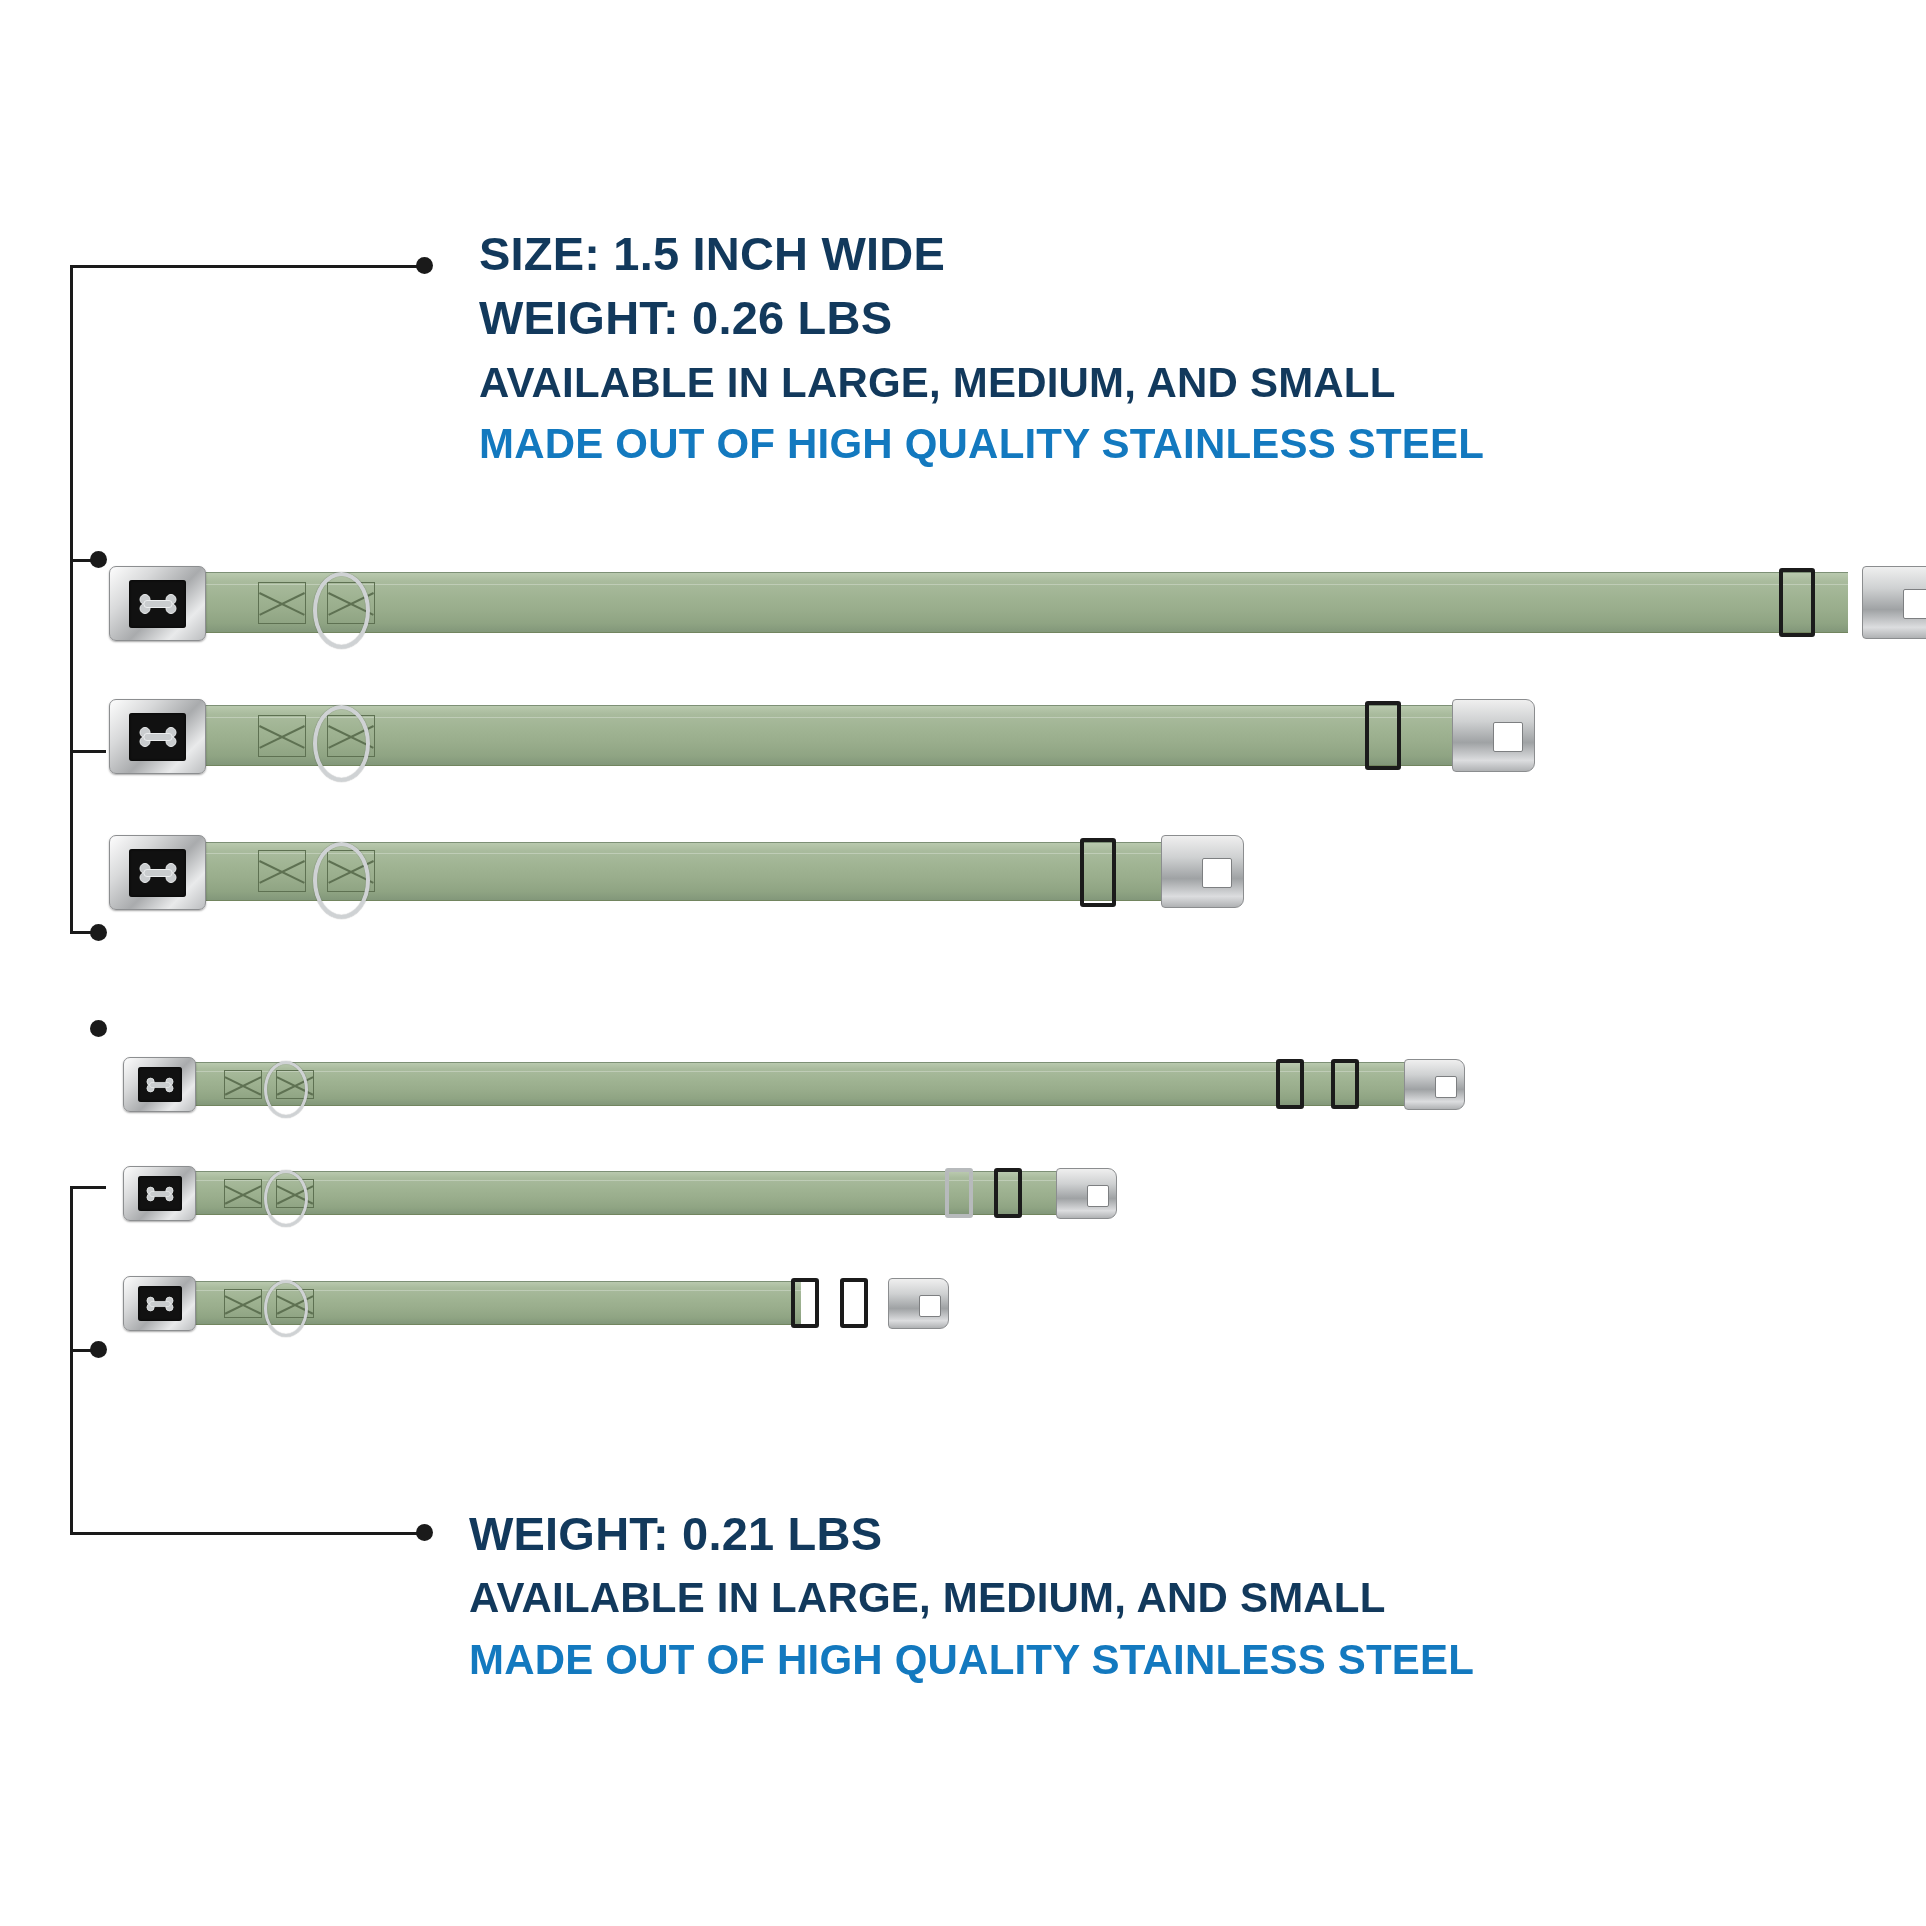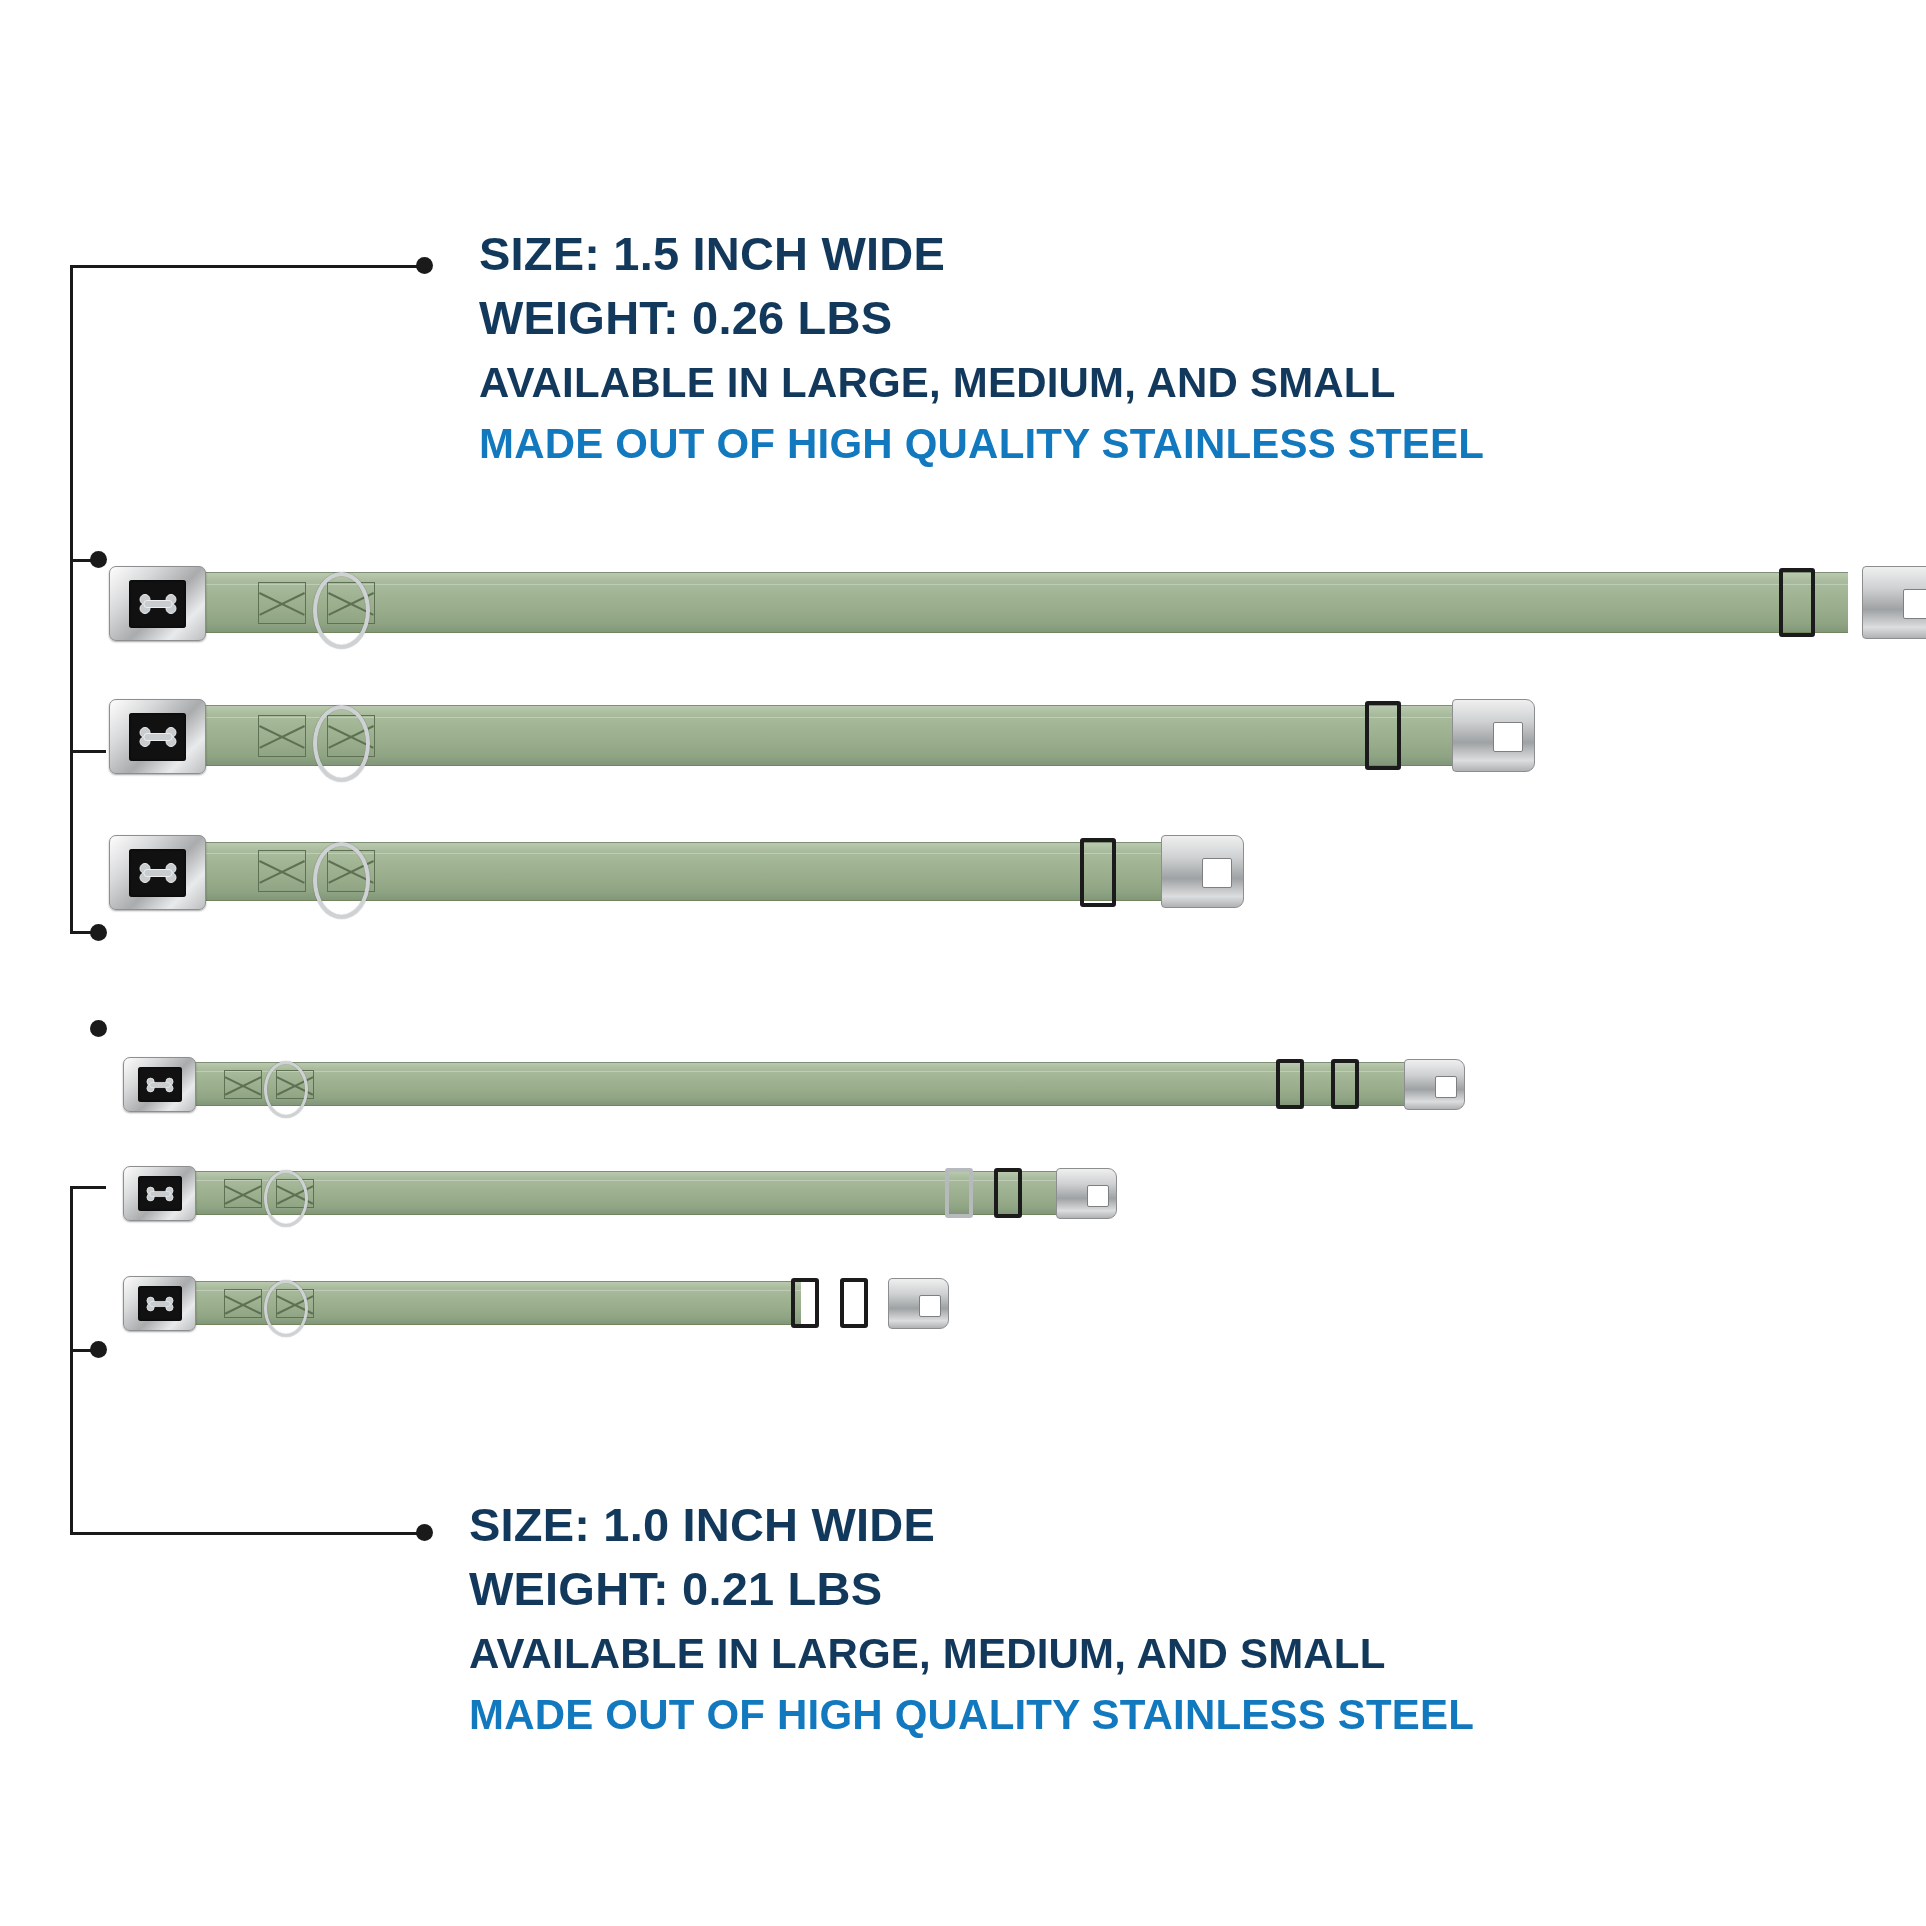--- a/index.html
+++ b/index.html
@@ -314,20 +314,19 @@
 
     <div class="dring dring-sm" style="left:216px;top:1280px;width:44px;height:57px;"></div>
     <div class="slider" style="left:743px;top:1278px;width:28px;height:50px;"></div>
     <div class="slider" style="left:792px;top:1278px;width:28px;height:50px;"></div>
     <div class="tongue" style="left:840px;top:1278px;width:61px;height:51px;">
       <div class="tongue-hole" style="left:30px;top:16px;width:20px;height:20px;"></div>
     </div>
   </div>
 
   <div class="spec-block" style="left:421px;top:1497px;">
-    <div class="spec-line spec-dark" style="font-size:47px;">SIZE: 1.0 INCH WIDE</div>
     <div class="spec-line spec-dark" style="font-size:47px;margin-top:9px;">WEIGHT: 0.21 LBS</div>
     <div class="spec-line spec-dark" style="font-size:42px;margin-top:12px;">AVAILABLE IN LARGE, MEDIUM, AND SMALL</div>
     <div class="spec-line spec-blue" style="font-size:42px;margin-top:12px;">MADE OUT OF HIGH QUALITY STAINLESS STEEL</div>
   </div>
 
 </div>
 
 
 </body></html>

